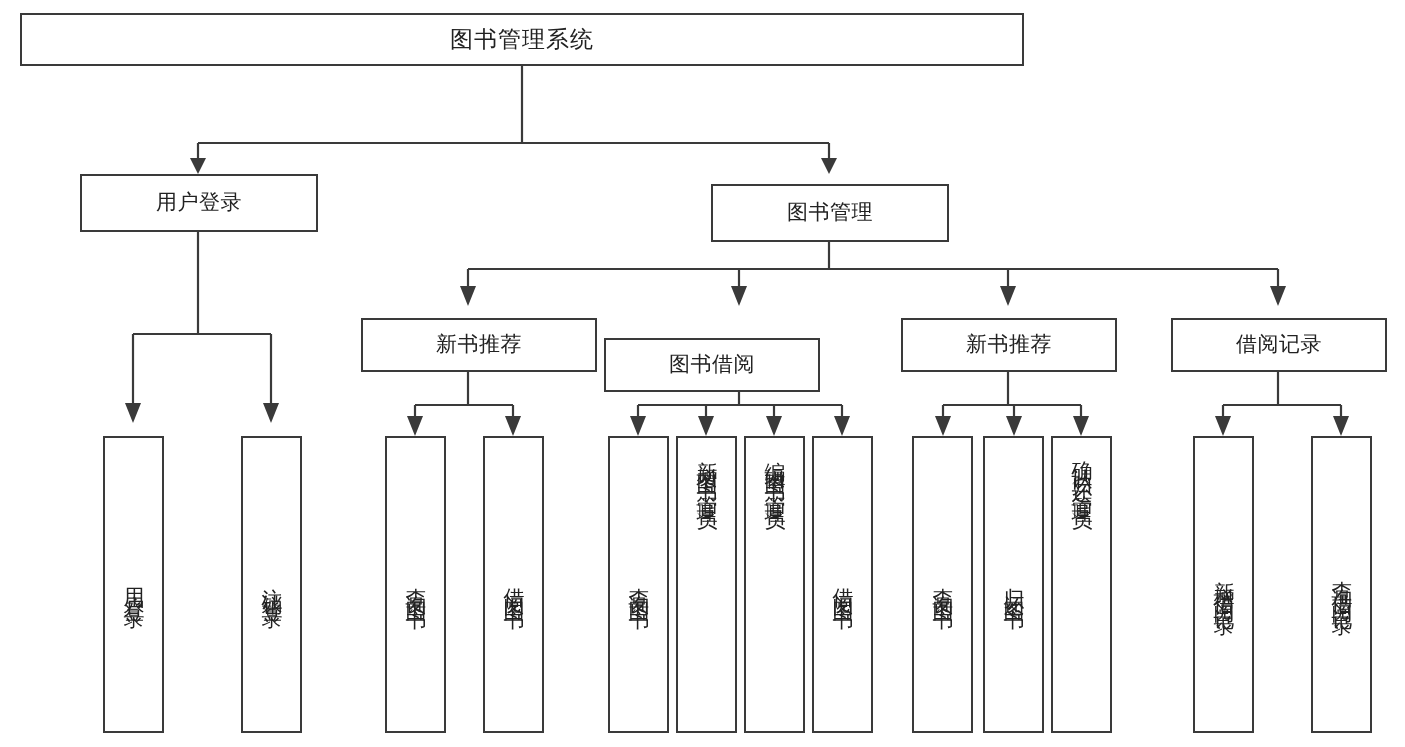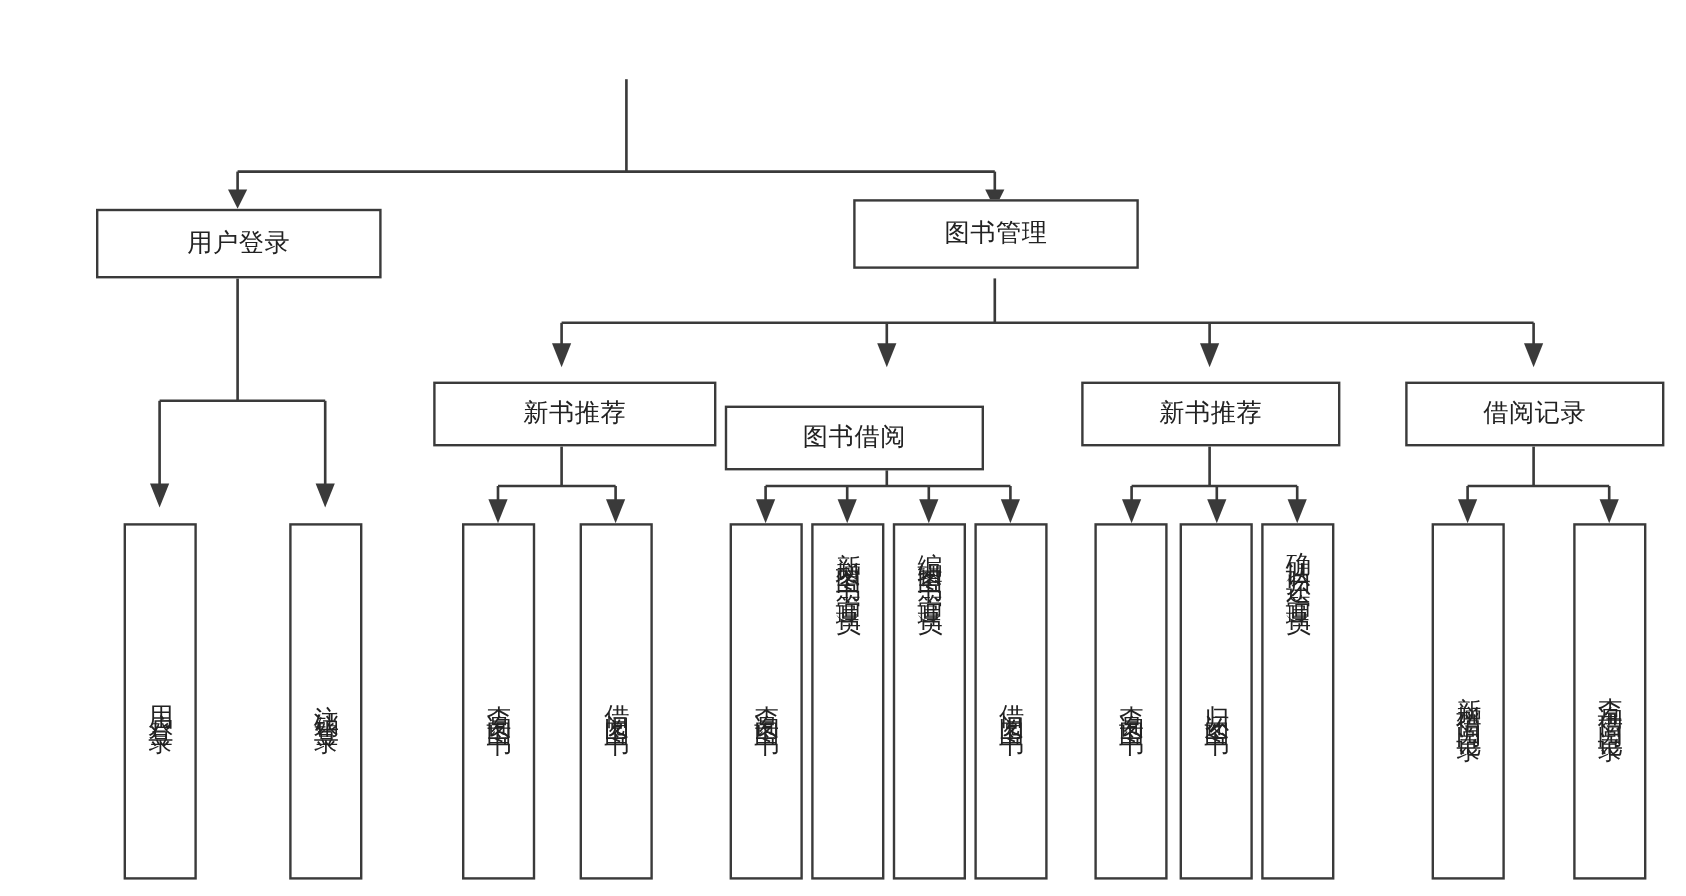--- a/index.html
+++ b/index.html
@@ -157,26 +157,29 @@
     <polygon class="arrow" points="1073,416 1089,416 1081,436"></polygon>
 
     <line x1="1278" y1="372" x2="1278" y2="405"></line>
     <line x1="1223" y1="405" x2="1341" y2="405"></line>
     <line x1="1223" y1="405" x2="1223" y2="418"></line>
     <polygon class="arrow" points="1215,416 1231,416 1223,436"></polygon>
     <line x1="1341" y1="405" x2="1341" y2="418"></line>
     <polygon class="arrow" points="1333,416 1349,416 1341,436"></polygon>
   </svg>
 
+  <div class="node horiz root" style="left:20px; top:13px; width:1004px; height:53px;">
+    <span class="label">图书管理系统</span>
+  </div>
 
   <div class="node horiz" style="left:80px; top:174px; width:238px; height:58px;">
     <span class="label">用户登录</span>
   </div>
 
-  <div class="node horiz" style="left:711px; top:166px; width:238px; height:58px;">
+  <div class="node horiz" style="left:711px; top:184px; width:238px; height:58px;">
     <span class="label">图书管理</span>
   </div>
 
   <div class="node horiz" style="left:361px; top:318px; width:236px; height:54px;">
     <span class="label">新书推荐</span>
   </div>
 
   <div class="node horiz" style="left:604px; top:318px; width:216px; height:54px;margin-top:20px;">
     <span class="label">图书借阅</span>
   </div>

